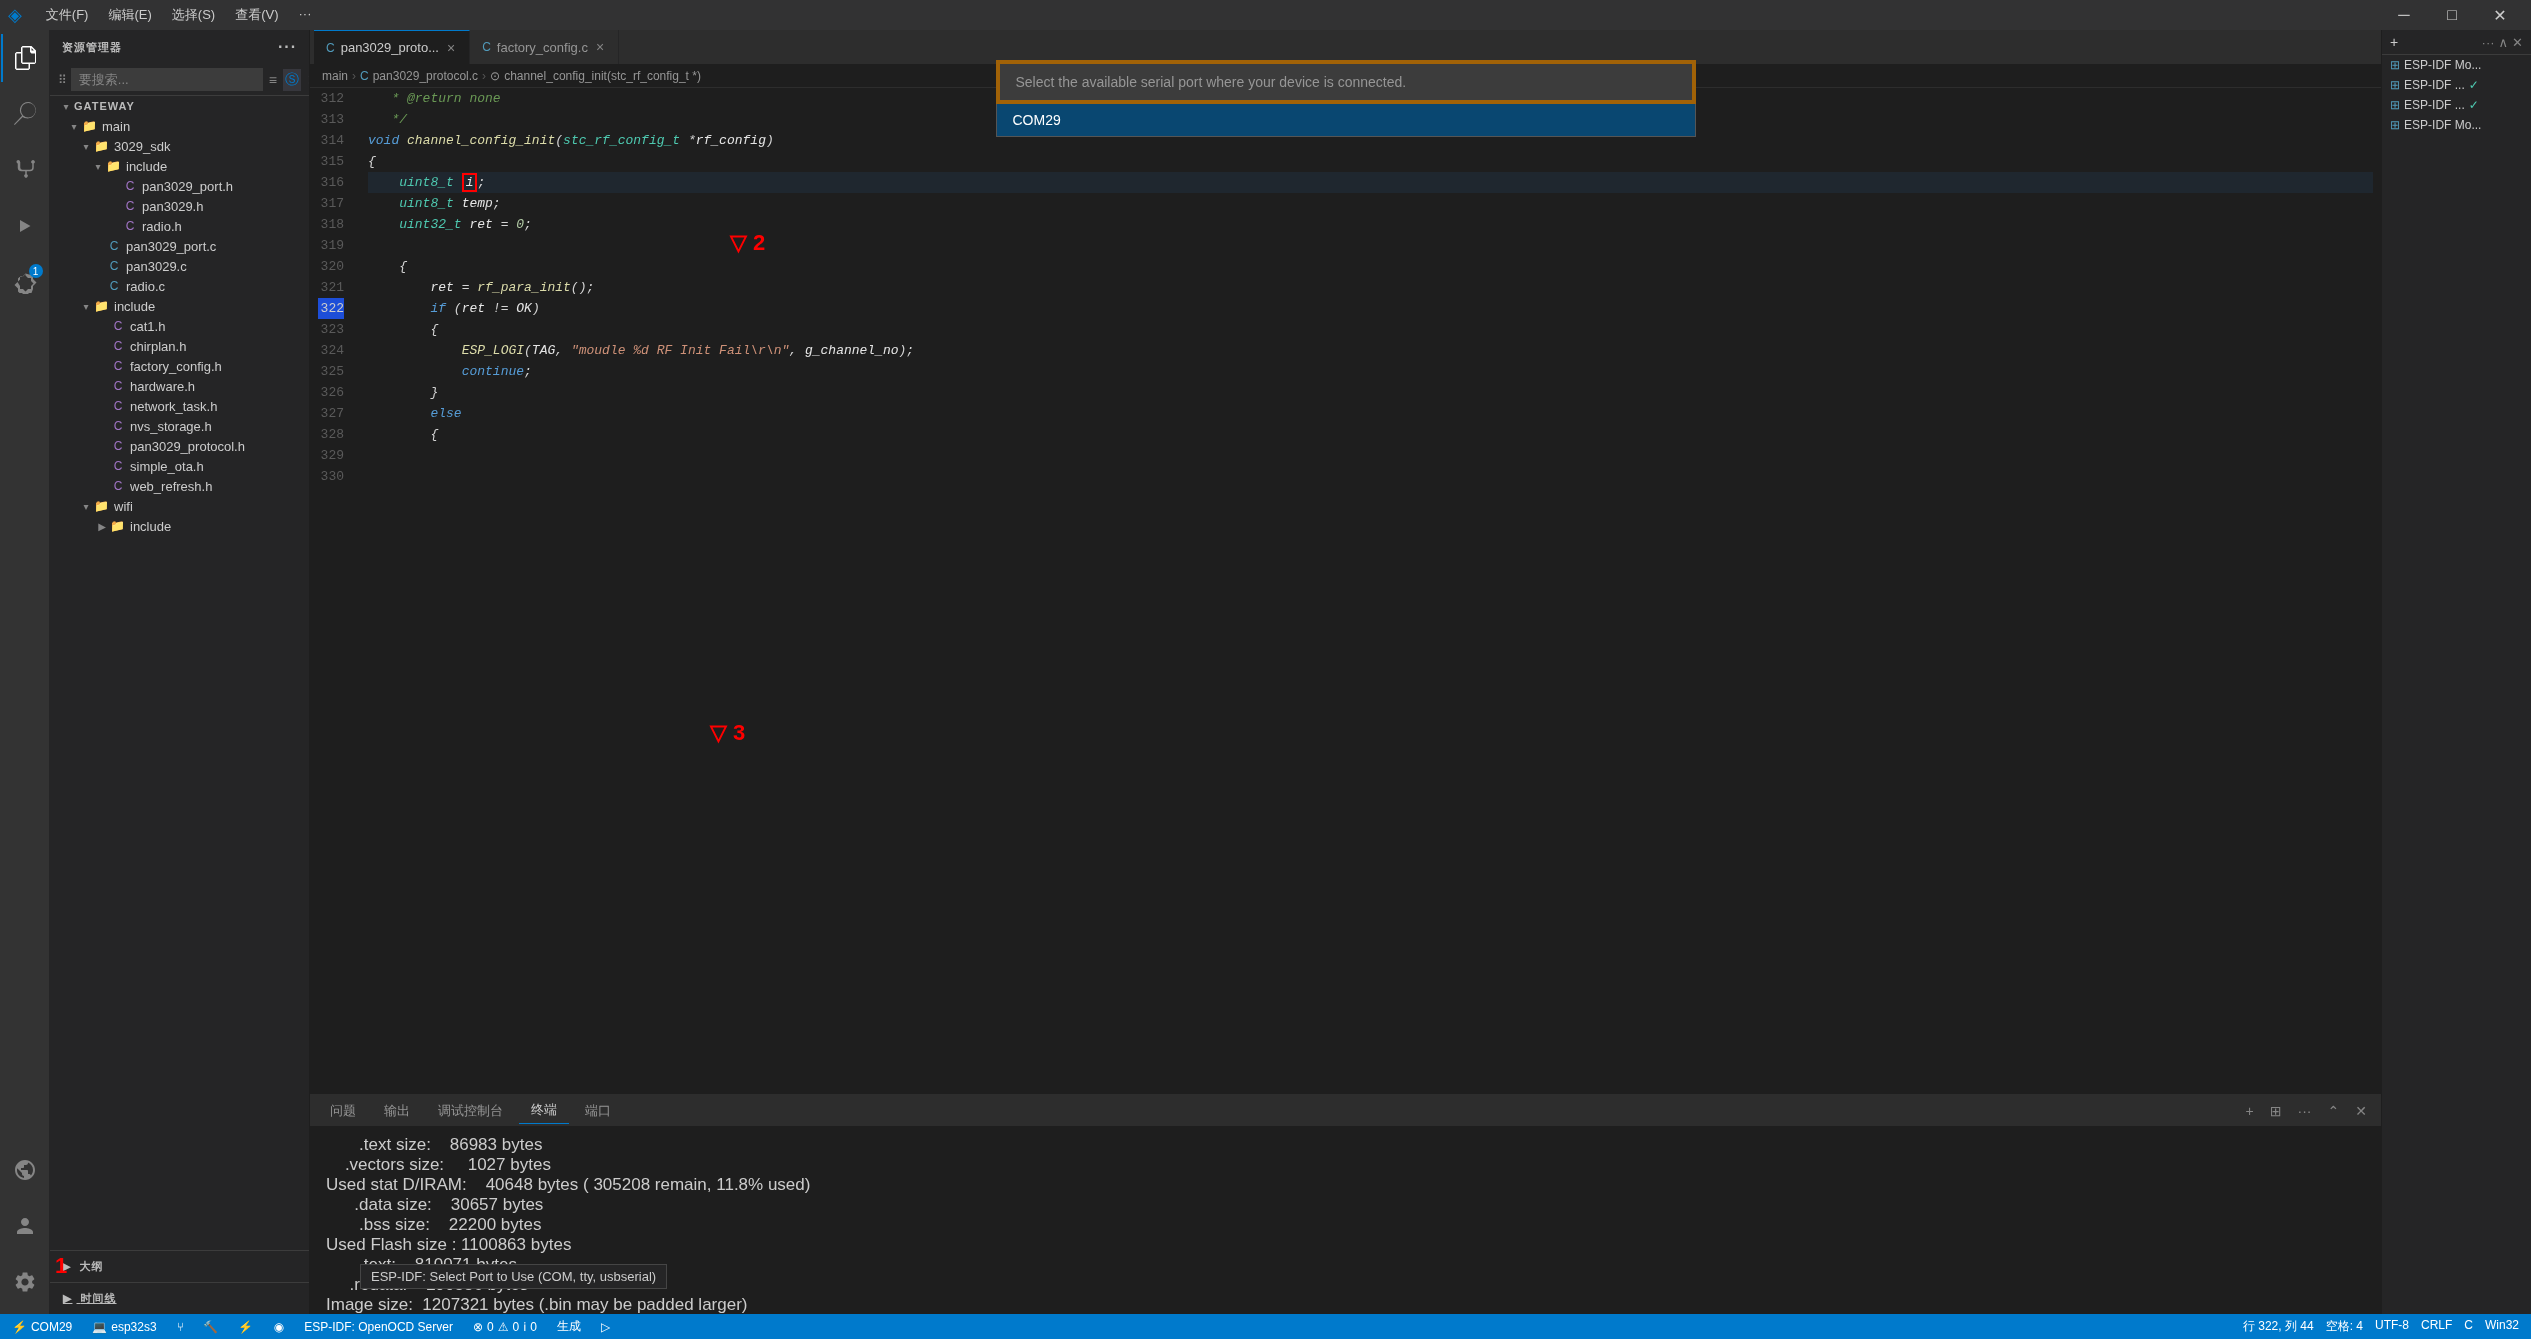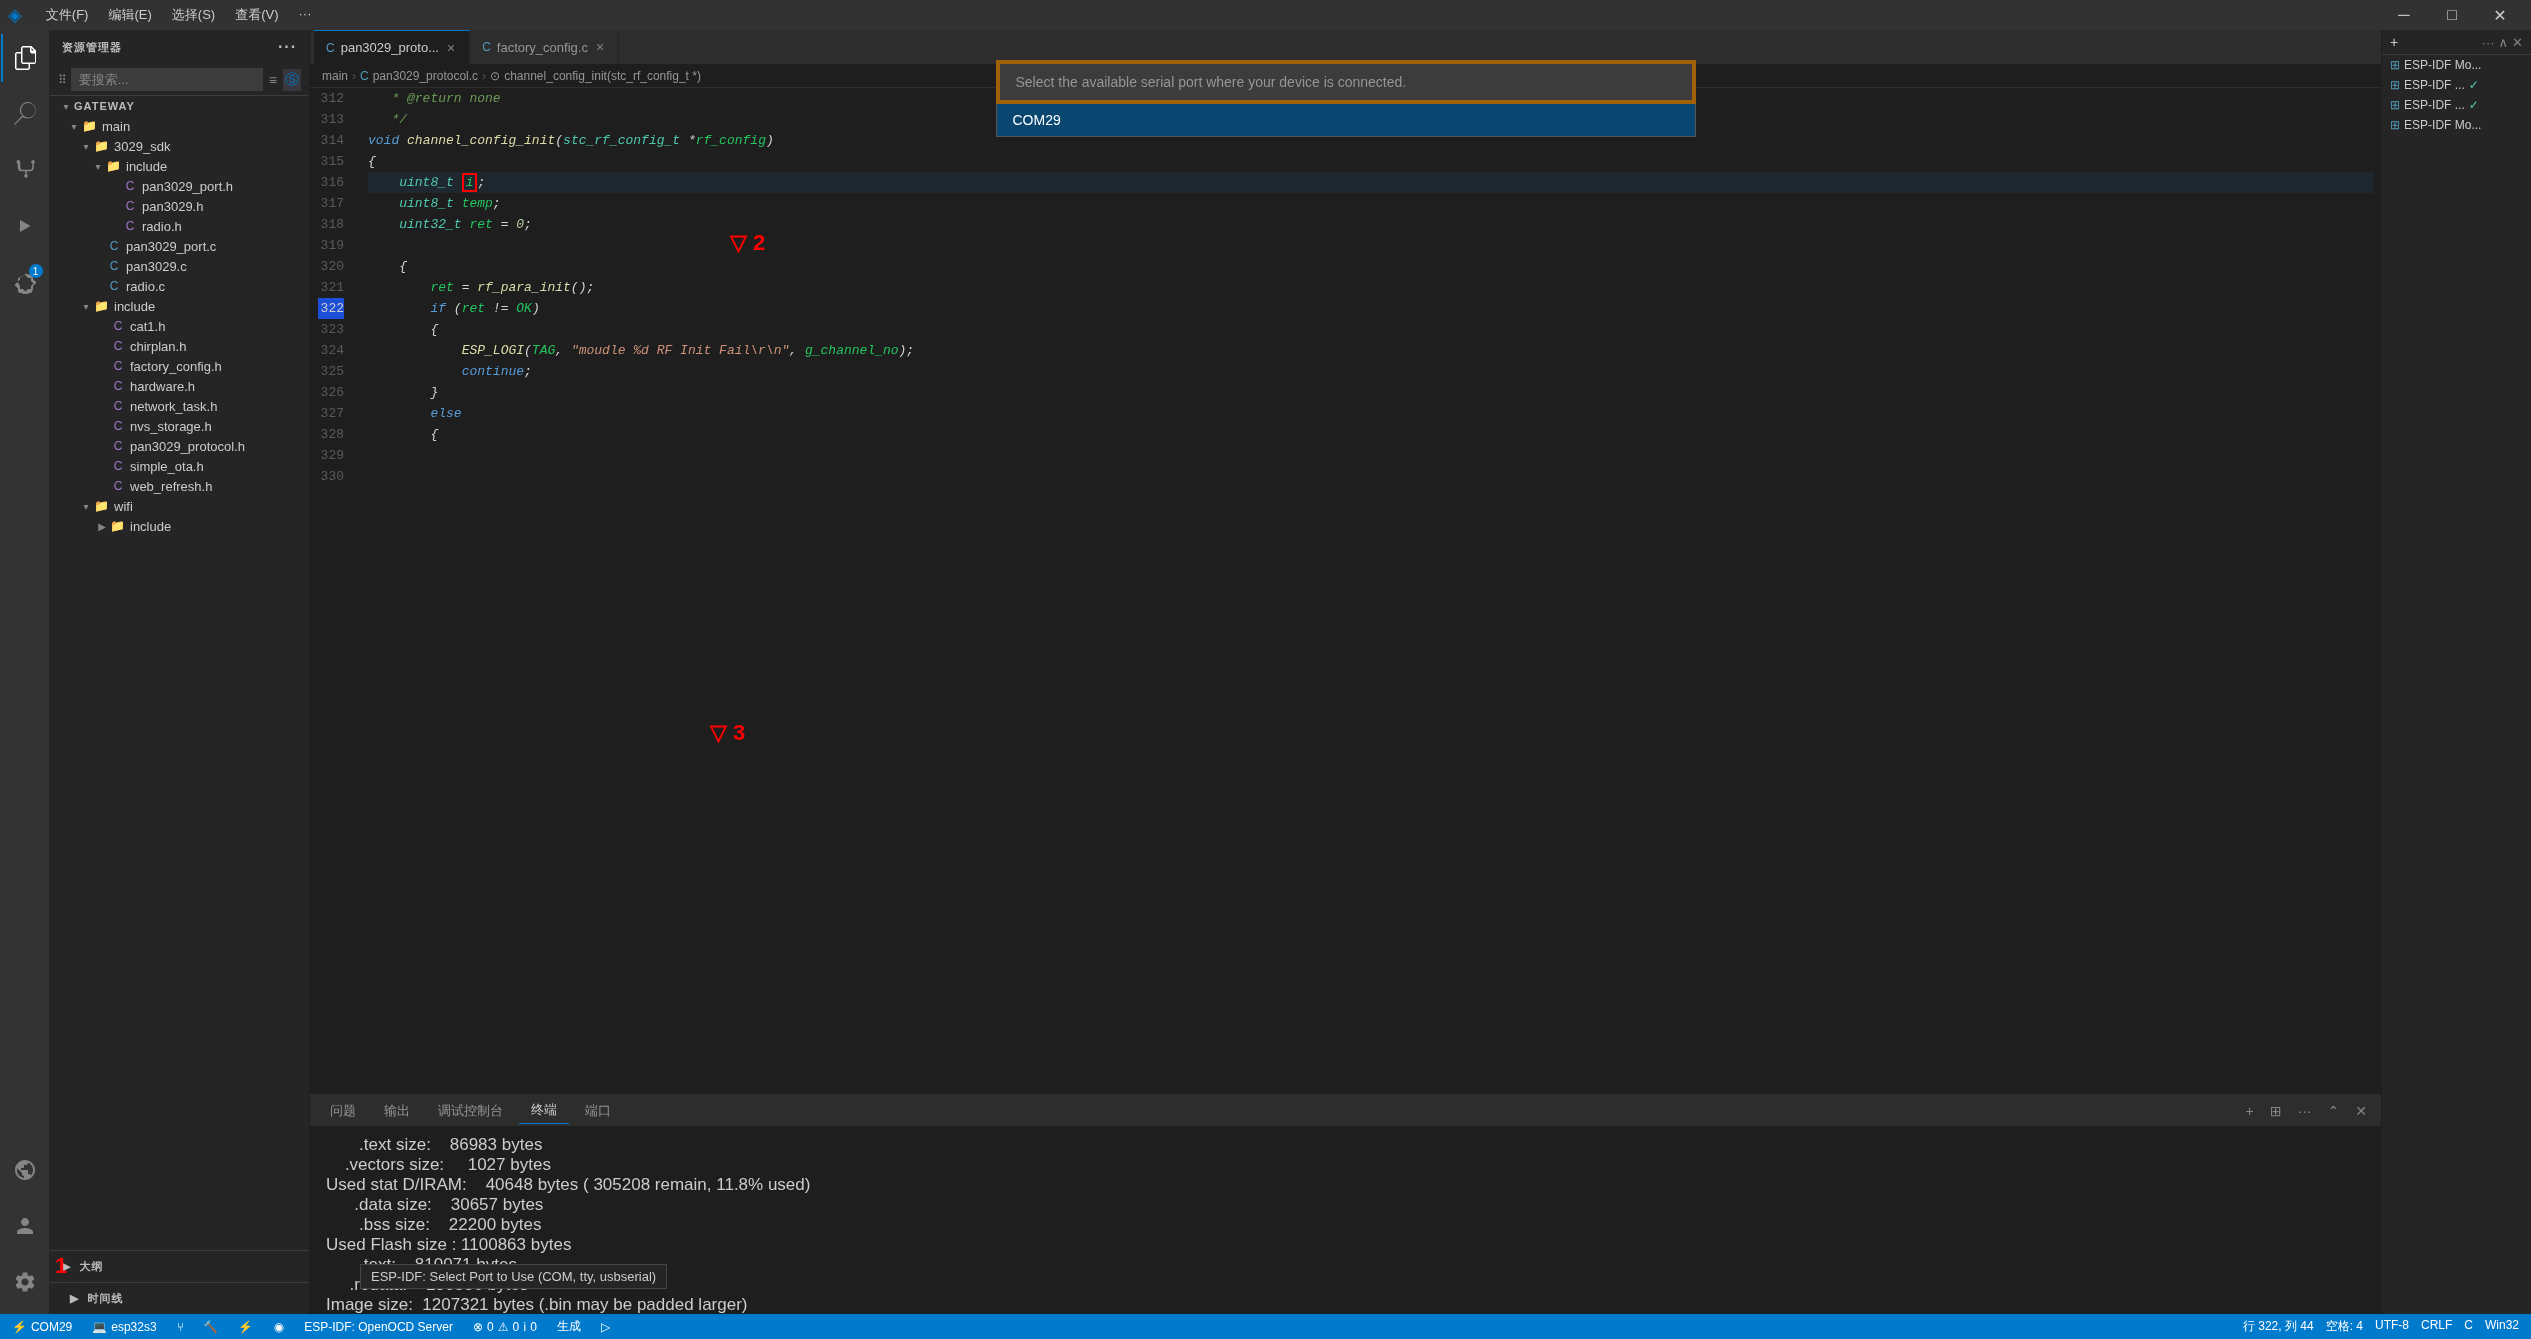--- a/index.html
+++ b/index.html
@@ -200,27 +200,28 @@
       text-transform: uppercase;
       color: #bbbbbb;
       letter-spacing: 1px;
       cursor: pointer;
     }
     .timeline-section {
       border-top: 1px solid #3c3c3c;
       padding: 4px 0;
     }
     .timeline-title {
-      padding: 4px 20px;
+      padding: 4px 13px;
       font-size: 11px;
       font-weight: 700;
       text-transform: uppercase;
       color: #bbbbbb;
       letter-spacing: 1px;
       cursor: pointer;
+      text-decoration: underline;
     }
 
     
     .editor-area {
       flex: 1;
       display: flex;
       flex-direction: column;
       overflow: hidden;
     }
 
@@ -348,21 +349,21 @@
       font-style: italic;
     }
 
     
     .kw { color: #569cd6; }
     .fn { color: #dcdcaa; }
     .str { color: #ce9178; }
     .num { color: #b5cea8; }
     .cm { color: #6a9955; }
     .tp { color: #4ec9b0; }
-    .var { color: #22c55e; }
+    .var { color: #e5e5e5; }
 
     
     .panel {
       height: 220px;
       background: #1e1e1e;
       border-top: 1px solid #2d2d2d;
       display: flex;
       flex-direction: column;
     }
     .panel-tabs {

